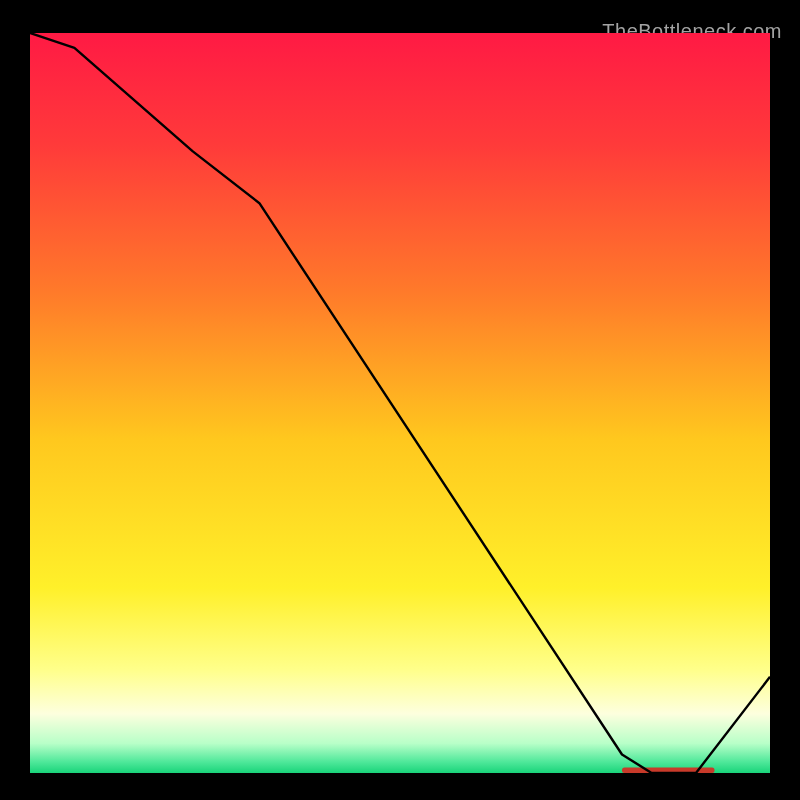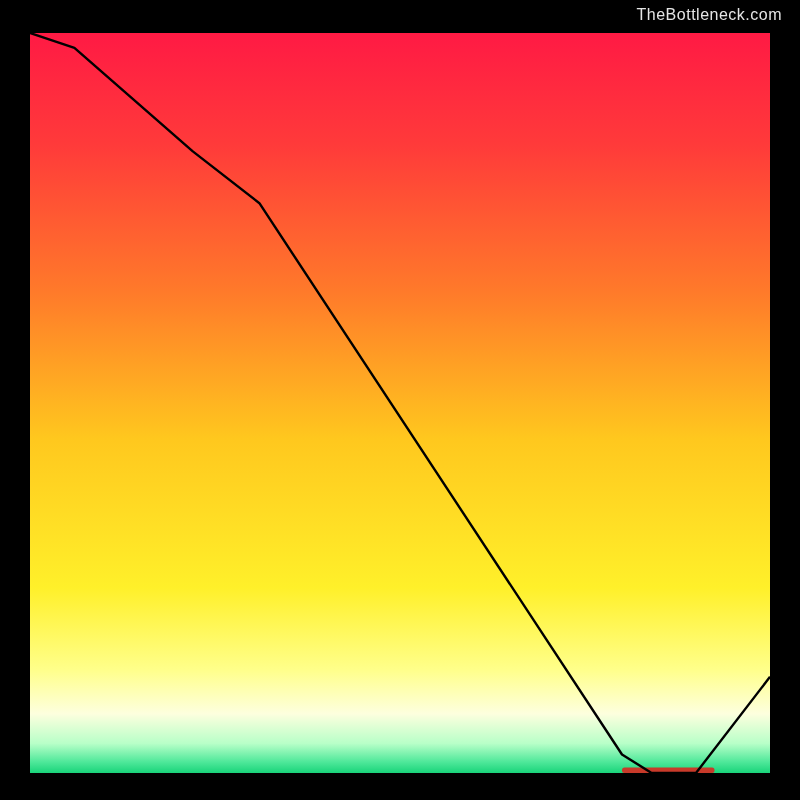--- a/index.html
+++ b/index.html
@@ -5,24 +5,24 @@
   * { margin: 0; padding: 0; box-sizing: border-box; }
   body {
     width: 800px;
     height: 800px;
     background: #000;
     position: relative;
     font-family: Arial, sans-serif;
   }
   .watermark {
     position: absolute;
-    top: 6px;
+    top: 20px;
     right: 18px;
-    color: #e5e5e5;
-    font-size: 16px;
+    color: #a3a3a3;
+    font-size: 20px;
     font-weight: 500;
     letter-spacing: 0.5px;
   }
   .plot-area {
     position: absolute;
     left: 30px;
     top: 33px;
     width: 740px;
     height: 740px;
   }

